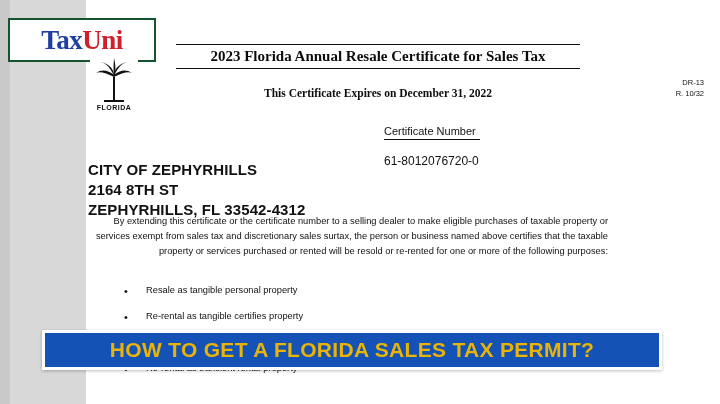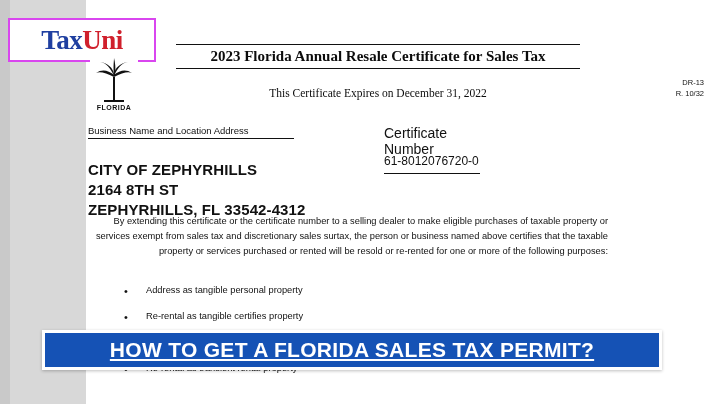--- a/index.html
+++ b/index.html
@@ -39,21 +39,21 @@
   }
 
   
   .logo {
     position: absolute;
     left: 8px;
     top: 18px;
     width: 148px;
     height: 44px;
     background: #ffffff;
-    border: 2px solid #d946ef;
+    border: 2px solid #14532d;
     box-sizing: border-box;
     display: flex;
     align-items: center;
     justify-content: center;
   }
   .logo-text {
     font-family: "Liberation Serif", serif;
     font-weight: bold;
     font-size: 27px;
     letter-spacing: -0.5px;
@@ -100,21 +100,21 @@
     padding: 3px 0 3px 0;
     background: #fff;
   }
   .doc-subtitle {
     position: absolute;
     left: 176px;
     top: 87px;
     width: 404px;
     text-align: center;
     font-family: "Liberation Serif", serif;
-    font-weight: normal;
+    font-weight: bold;
     font-size: 11.5px;
     color: #0c0c0c;
   }
   .form-code {
     position: absolute;
     right: 16px;
     top: 56px;
     text-align: right;
     font-size: 7.5px;
     line-height: 1.45;
@@ -130,23 +130,23 @@
     font-size: 9.5px;
     color: #111;
     padding-bottom: 2px;
     border-bottom: 1px solid #111;
     width: 206px;
   }
   .lbl-certnum {
     position: absolute;
     left: 384px;
     top: 125px;
-    font-size: 14px;
-    color: #111;
-    padding-bottom: 16px;
+    font-size: 11px;
+    color: #111;
+    padding-bottom: 2px;
     border-bottom: 1px solid #111;
     width: 96px;
   }
   .cert-number {
     position: absolute;
     left: 384px;
     top: 154px;
     font-size: 12px;
     color: #111;
     font-weight: normal;
@@ -211,27 +211,26 @@
     height: 40px;
     background: #1552b5;
     border: 3px solid #ffffff;
     box-sizing: border-box;
     display: flex;
     align-items: center;
     justify-content: center;
     box-shadow: 0 1px 3px rgba(0,0,0,0.25);
   }
   .banner-text {
-    color: #ffffff;
+    color: #eab308;
     font-family: "Liberation Sans", sans-serif;
     font-weight: bold;
     font-size: 21px;
     letter-spacing: 0.3px;
     white-space: nowrap;
-    text-decoration: underline;
   }
 </style>
 </head>
 <body>
 
 <div class="page">
 
   <div class="scan-left-strip"></div>
   <div class="scan-left-strip2"></div>
 
@@ -254,36 +253,35 @@
   <div class="seal-label">FLORIDA</div>
 
   <div class="form-code">
     <div>DR-13</div>
     <div>R. 10/32</div>
   </div>
 
   <div class="doc-title">2023  Florida Annual Resale Certificate for Sales Tax</div>
   <div class="doc-subtitle">This Certificate Expires on December 31, 2022</div>
 
-  <div class="lbl-business">Business Name and Location Address</div>
   <div class="lbl-certnum">Certificate Number</div>
   <div class="cert-number">61-8012076720-0</div>
 
   <div class="address">
     <div>CITY OF ZEPHYRHILLS</div>
     <div>2164 8TH ST</div>
     <div>ZEPHYRHILLS, FL 33542-4312</div>
   </div>
 
   <div class="body-para">By extending this certificate or the certificate number to a selling dealer to make eligible purchases of taxable property or services exempt from sales tax and discretionary sales surtax, the person or business named above certifies that the taxable property or services purchased or rented will be resold or re-rented for one or more of the following purposes:</div>
 
   <ul class="bullets">
     <li>
       <span class="dot">•</span>
-      <span class="txt">Address as tangible personal property</span>
+      <span class="txt">Resale as tangible personal property</span>
     </li>
     <li>
       <span class="dot">•</span>
       <span class="txt">Re-rental as tangible certifies property</span>
     </li>
     <li class="faded">
       <span class="dot">•</span>
       <span class="txt">Incorporation into tangible personal property being repaired</span>
     </li>
     <li>

